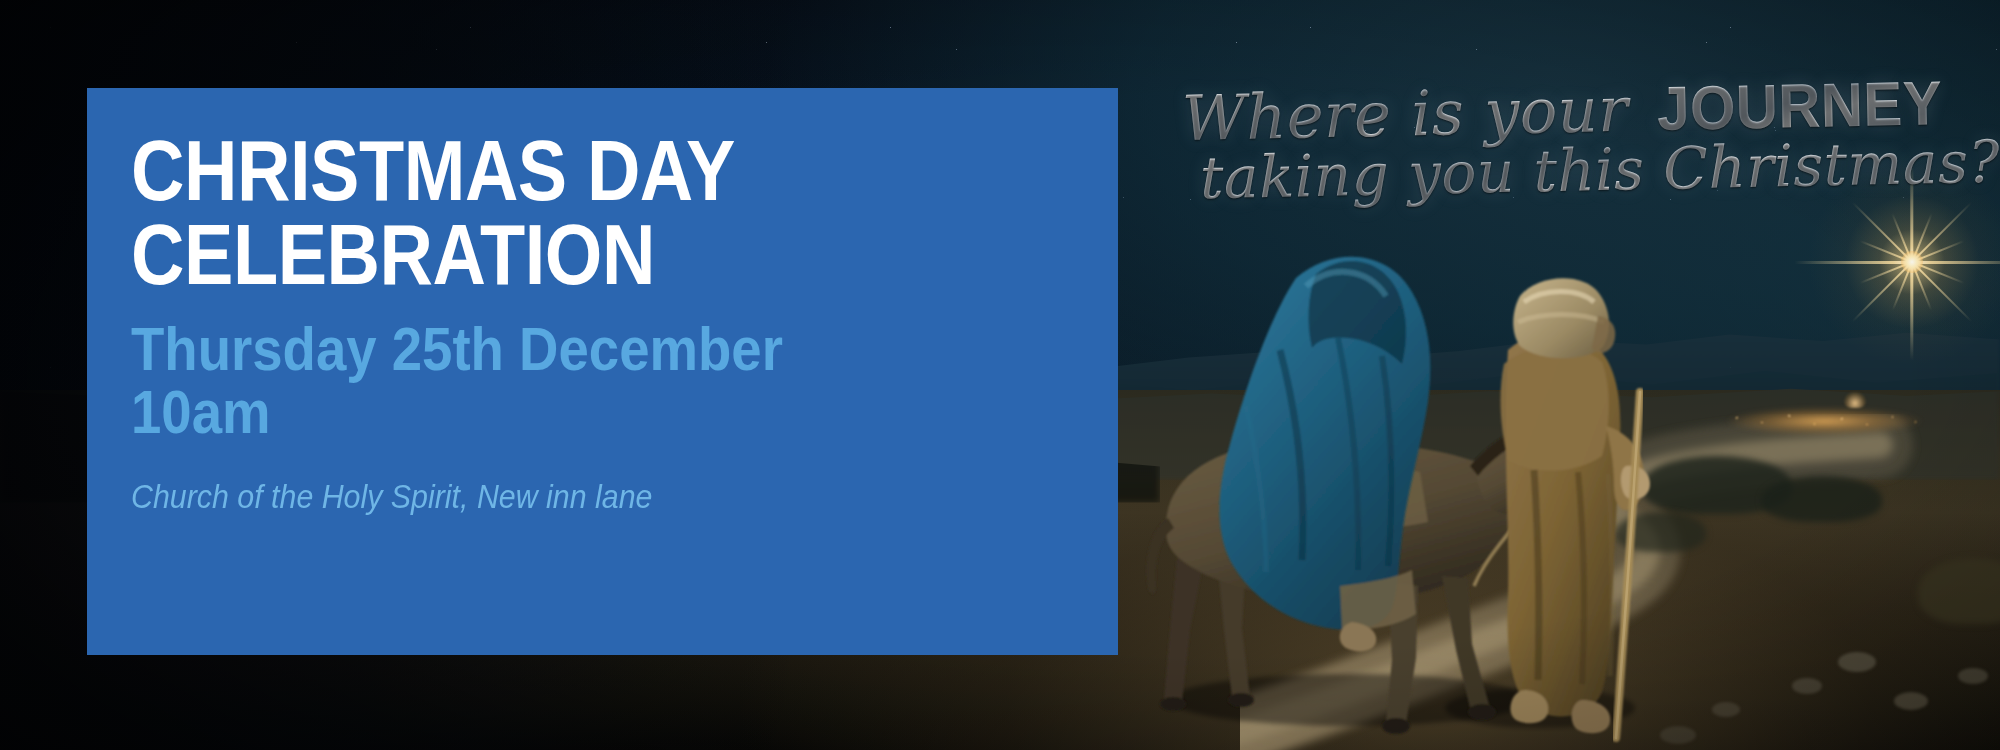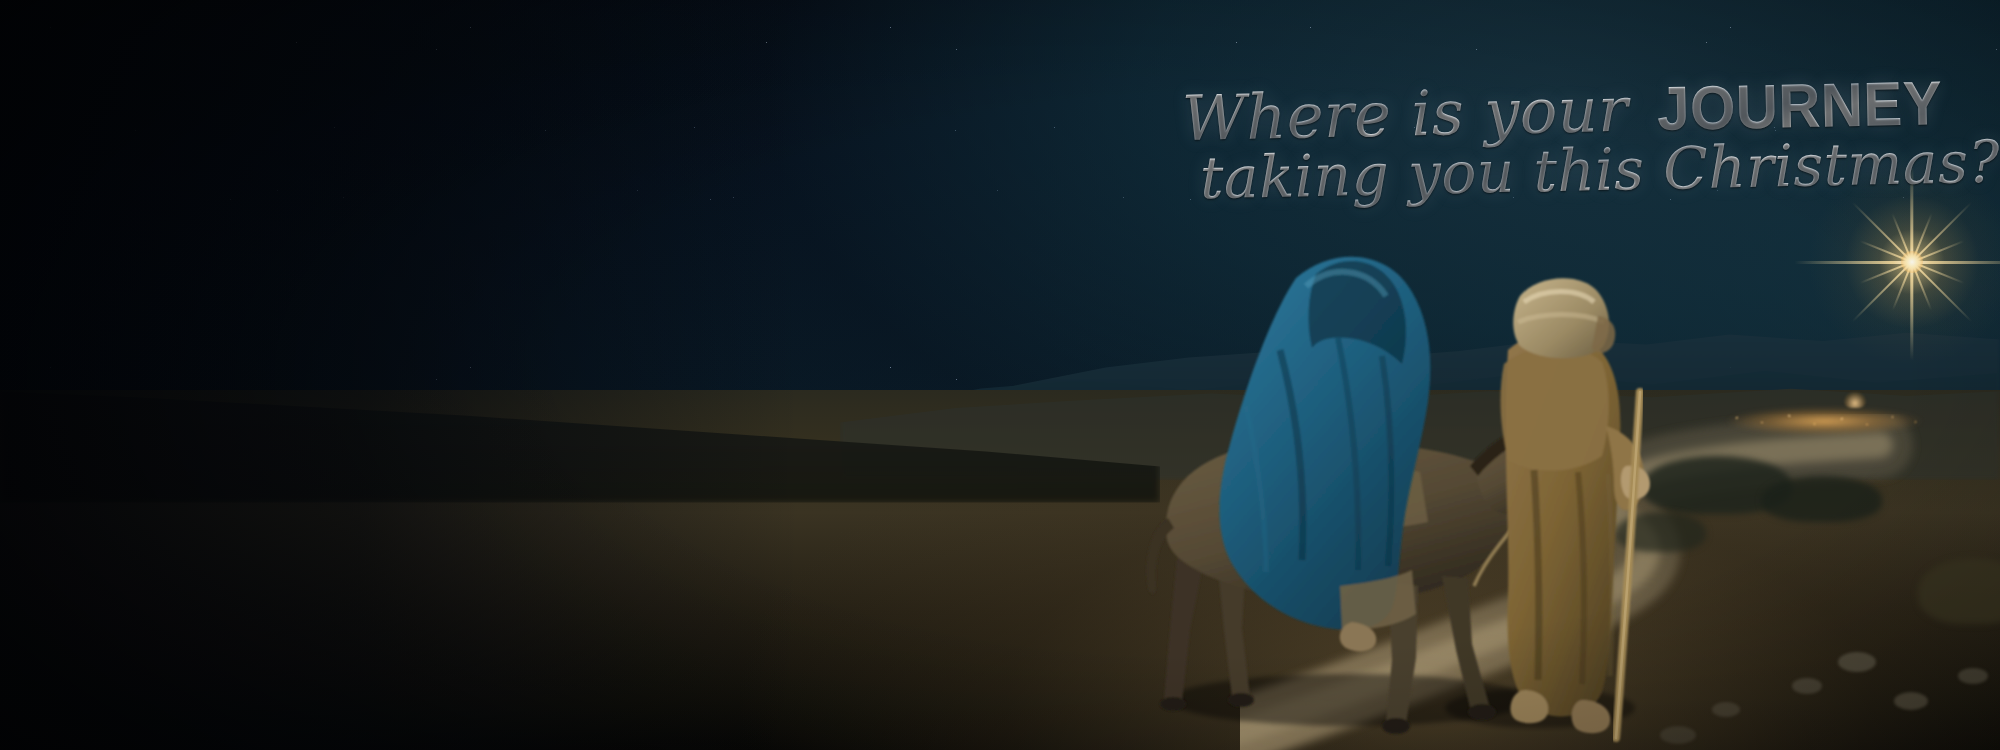--- a/index.html
+++ b/index.html
@@ -446,20 +446,27 @@
       <g>
         <path d="M520 162 C 516 230, 510 320, 504 400 C 500 452, 498 486, 496 508" fill="none" stroke="#a58b56" stroke-width="8" stroke-linecap="round" filter="url(#soft)"></path>
         <path d="M520 162 C 516 230, 510 320, 504 400 C 500 452, 498 486, 496 508" fill="none" stroke="rgba(226,204,156,.35)" stroke-width="2.6" stroke-linecap="round"></path>
       </g>
     </svg>
   </div>
 
   <div class="left-dark"></div>
   <div class="vignette"></div>
 
+  <div class="panel">
+    <h1 class="panel-title">CHRISTMAS DAY
+CELEBRATION</h1>
+    <div class="panel-date">Thursday 25th December
+10am</div>
+    <div class="panel-venue">Church of the Holy Spirit, New inn lane</div>
+  </div>
 
   <div class="tagline">
     <div class="tl-line tl-line1">
       <span class="script script-lg">Where is your </span><span class="journey">JOURNEY</span>
     </div>
     <div class="tl-line tl-line2">
       <span class="script">taking you this Christmas?</span>
     </div>
   </div>
 

